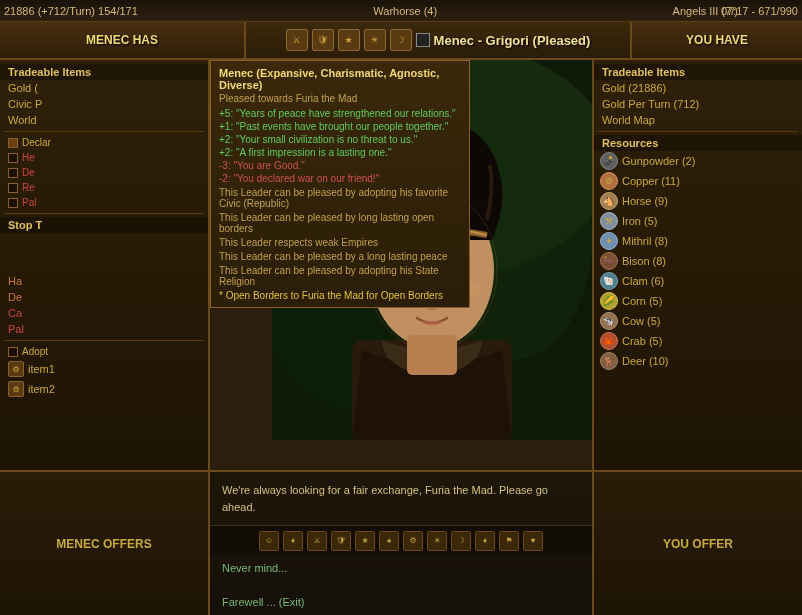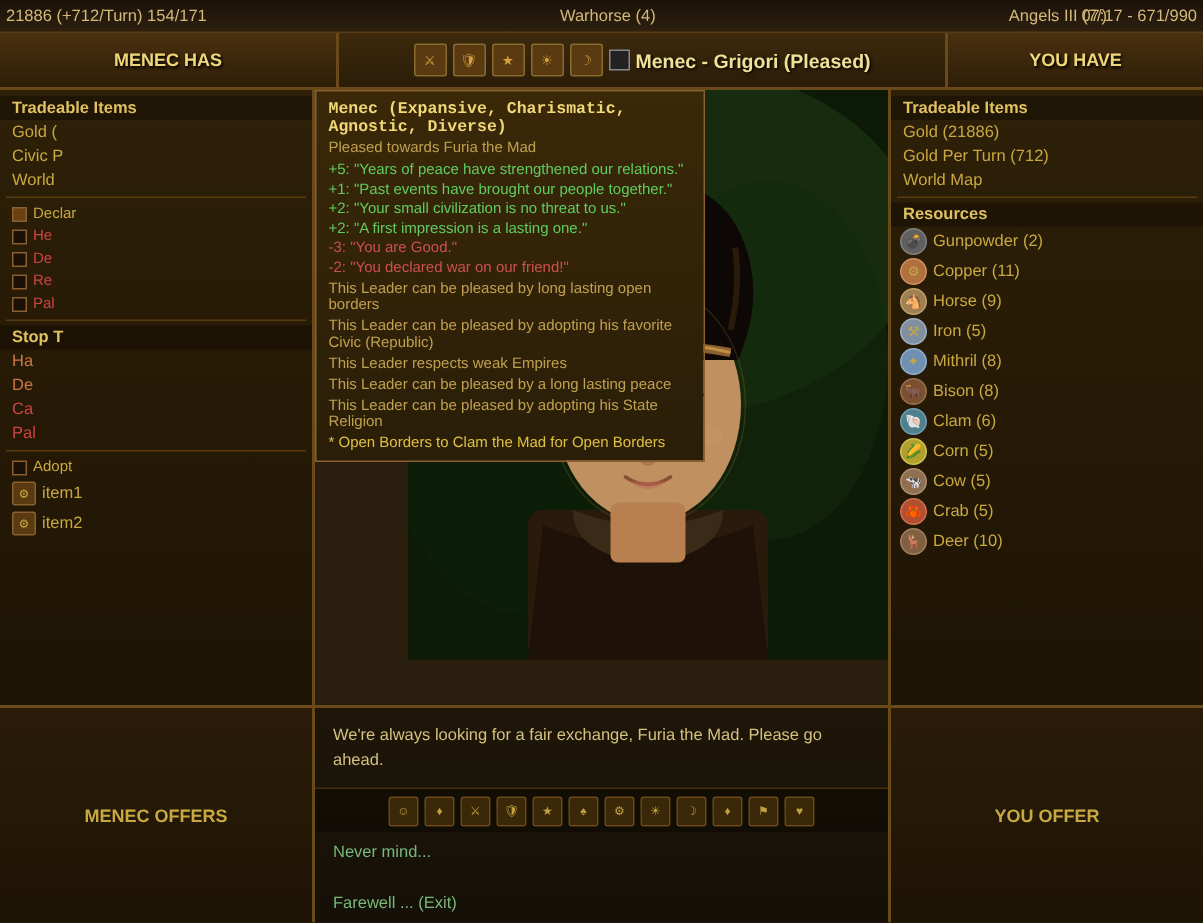--- a/index.html
+++ b/index.html
@@ -27,21 +27,21 @@
     }
 
     
     .header-row {
       display: flex;
       height: 38px;
       background: linear-gradient(180deg, #3d2a0c 0%, #2a1c08 100%);
       border-bottom: 2px solid #6b4a1a;
     }
     .header-left {
-      width: 226px;
+      width: 246px;
       display: flex;
       align-items: center;
       justify-content: center;
       background: linear-gradient(180deg, #4a3010 0%, #2e1e08 100%);
       border-right: 2px solid #6b4a1a;
       color: #f0d878;
       font-size: 12px;
       font-weight: bold;
       text-shadow: 1px 1px 2px #000;
     }
@@ -112,21 +112,21 @@
       background: rgba(0,0,0,0.3);
     }
     .panel-item {
       display: flex;
       align-items: center;
       padding: 2px 8px;
       color: #c8a840;
       font-size: 11px;
       cursor: pointer;
     }
-    .panel-item.orange { color: #cc7744; }
+    .panel-item.orange { color: #cc7744; margin-top: 40px; }
     .small-icon {
       width: 16px;
       height: 16px;
       background: #5a3a10;
       border: 1px solid #8a6030;
       border-radius: 2px;
       margin-right: 4px;
       display: inline-flex;
       align-items: center;
       justify-content: center;
@@ -174,21 +174,20 @@
       padding: 6px 8px;
       z-index: 10;
       font-size: 10px;
       color: #d4b870;
     }
     .tooltip-name {
       color: #f0d878;
       font-weight: bold;
       font-size: 11px;
       margin-bottom: 2px;
-      font-family: Liberation Mono, monospace;
     }
     .tooltip-desc { color: #c0a050; margin-bottom: 4px; font-size: 10px; }
     .tooltip-line { margin-bottom: 2px; font-size: 10px; }
     .tooltip-line.green { color: #60cc60; }
     .tooltip-line.red { color: #cc5050; }
     .tooltip-note { color: #c0a050; font-size: 10px; margin-top: 3px; }
     .tooltip-note.yellow { color: #e0c040; }
 
     
     .portrait-area {
@@ -433,26 +432,26 @@
       </div>
       <div class="tooltip-line red">
         <span>-3: </span>
         <span>"You are Good."</span>
       </div>
       <div class="tooltip-line red">
         <span>-2: </span>
         <span>"You declared war on our friend!"</span>
       </div>
 
+      <div class="tooltip-note">This Leader can be pleased by adopting his favorite Civic (Republic)</div>
       <div class="tooltip-note">This Leader can be pleased by long lasting open borders</div>
-      <div class="tooltip-note">This Leader can be pleased by adopting his favorite Civic (Republic)</div>
       <div class="tooltip-note">This Leader respects weak Empires</div>
       <div class="tooltip-note">This Leader can be pleased by a long lasting peace</div>
       <div class="tooltip-note">This Leader can be pleased by adopting his State Religion</div>
-      <div class="tooltip-note yellow">* Open Borders to Clam the Mad for Open Borders</div>
+      <div class="tooltip-note yellow">* Open Borders to Furia the Mad for Open Borders</div>
     </div>
 
     <div class="portrait-area">
       <svg class="portrait-svg" viewBox="0 0 320 380" xmlns="http://www.w3.org/2000/svg">
 
         <rect width="320" height="380" fill="#0d1a08"></rect>
 
         <ellipse cx="160" cy="100" rx="180" ry="120" fill="#1a2f10" opacity="0.8"></ellipse>
         <ellipse cx="80" cy="200" rx="100" ry="150" fill="#0d1f08" opacity="0.7"></ellipse>
         <ellipse cx="240" cy="180" rx="80" ry="120" fill="#122a0c" opacity="0.6"></ellipse>

